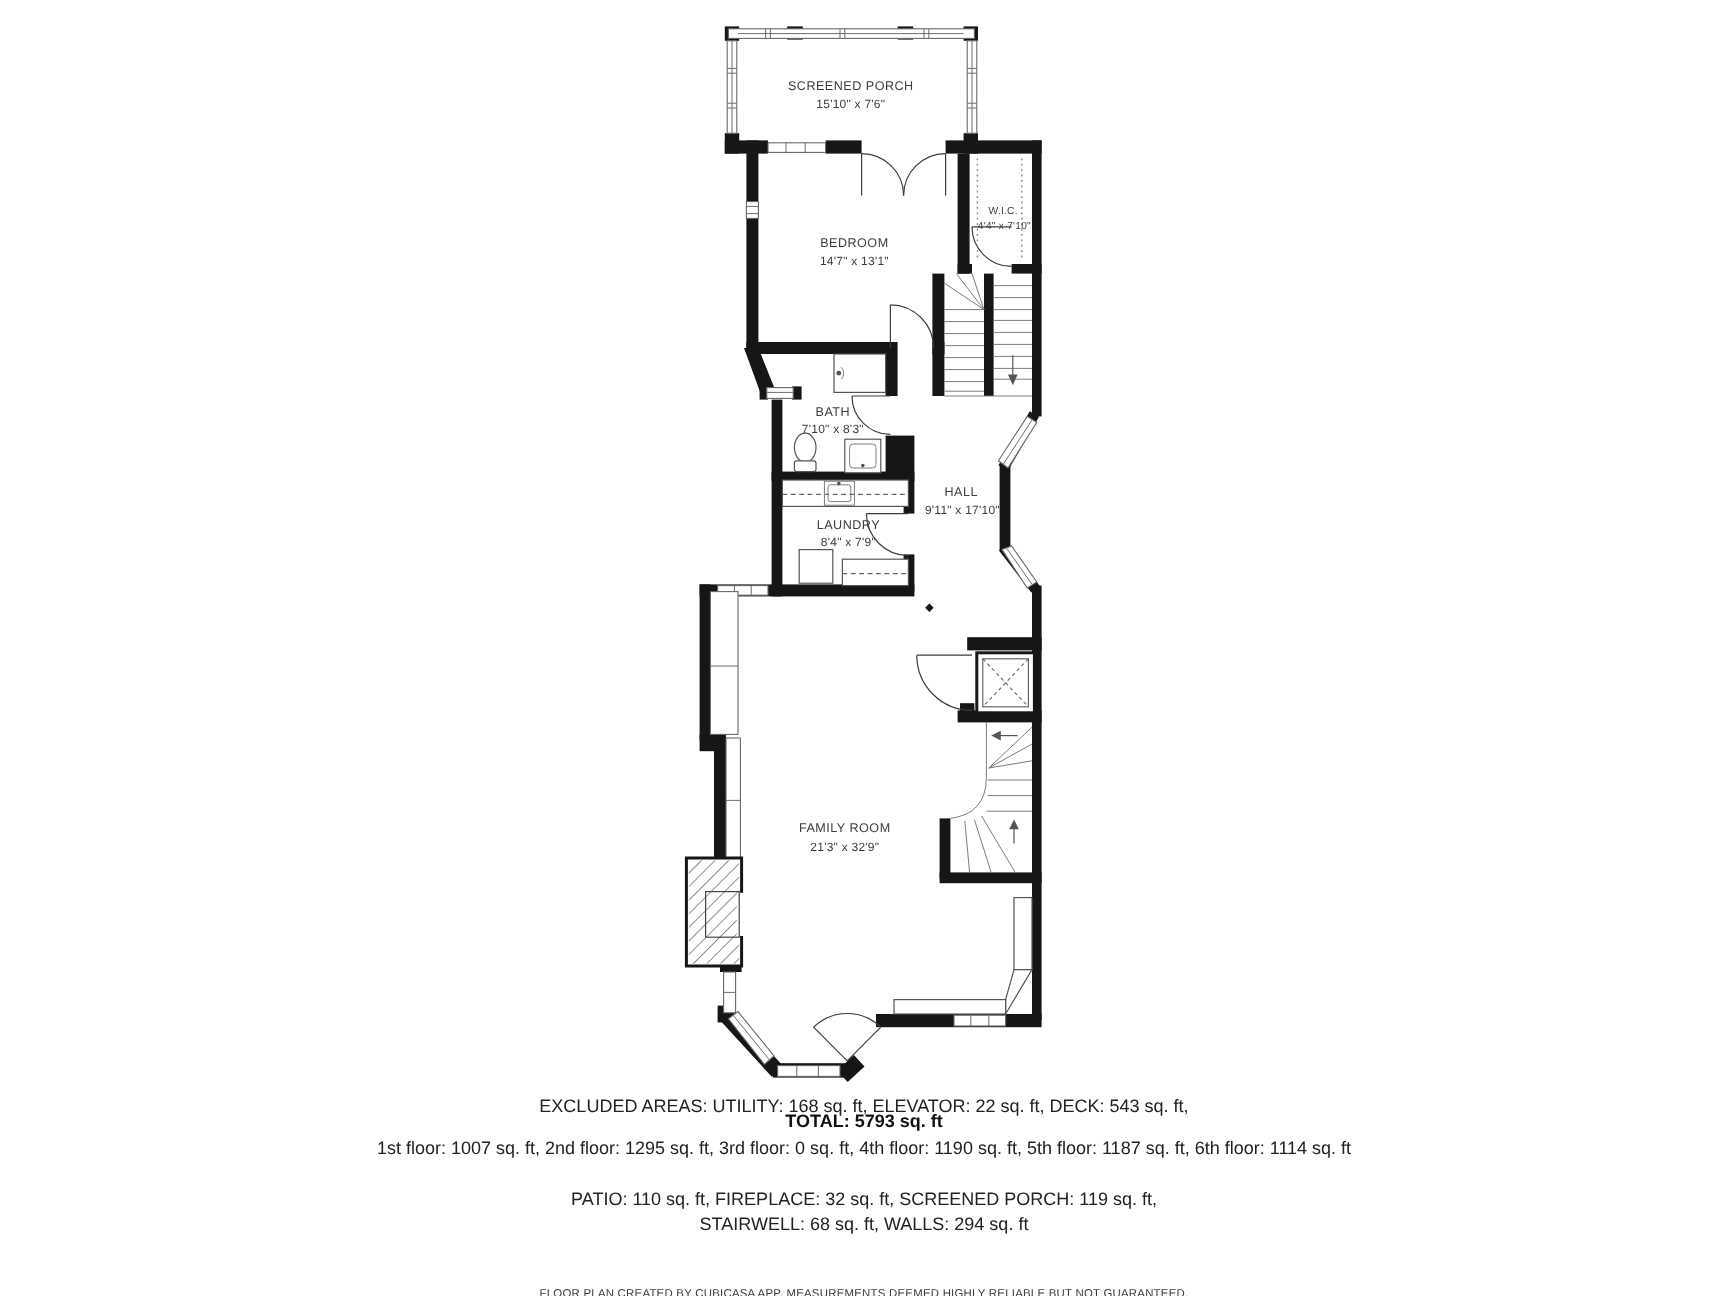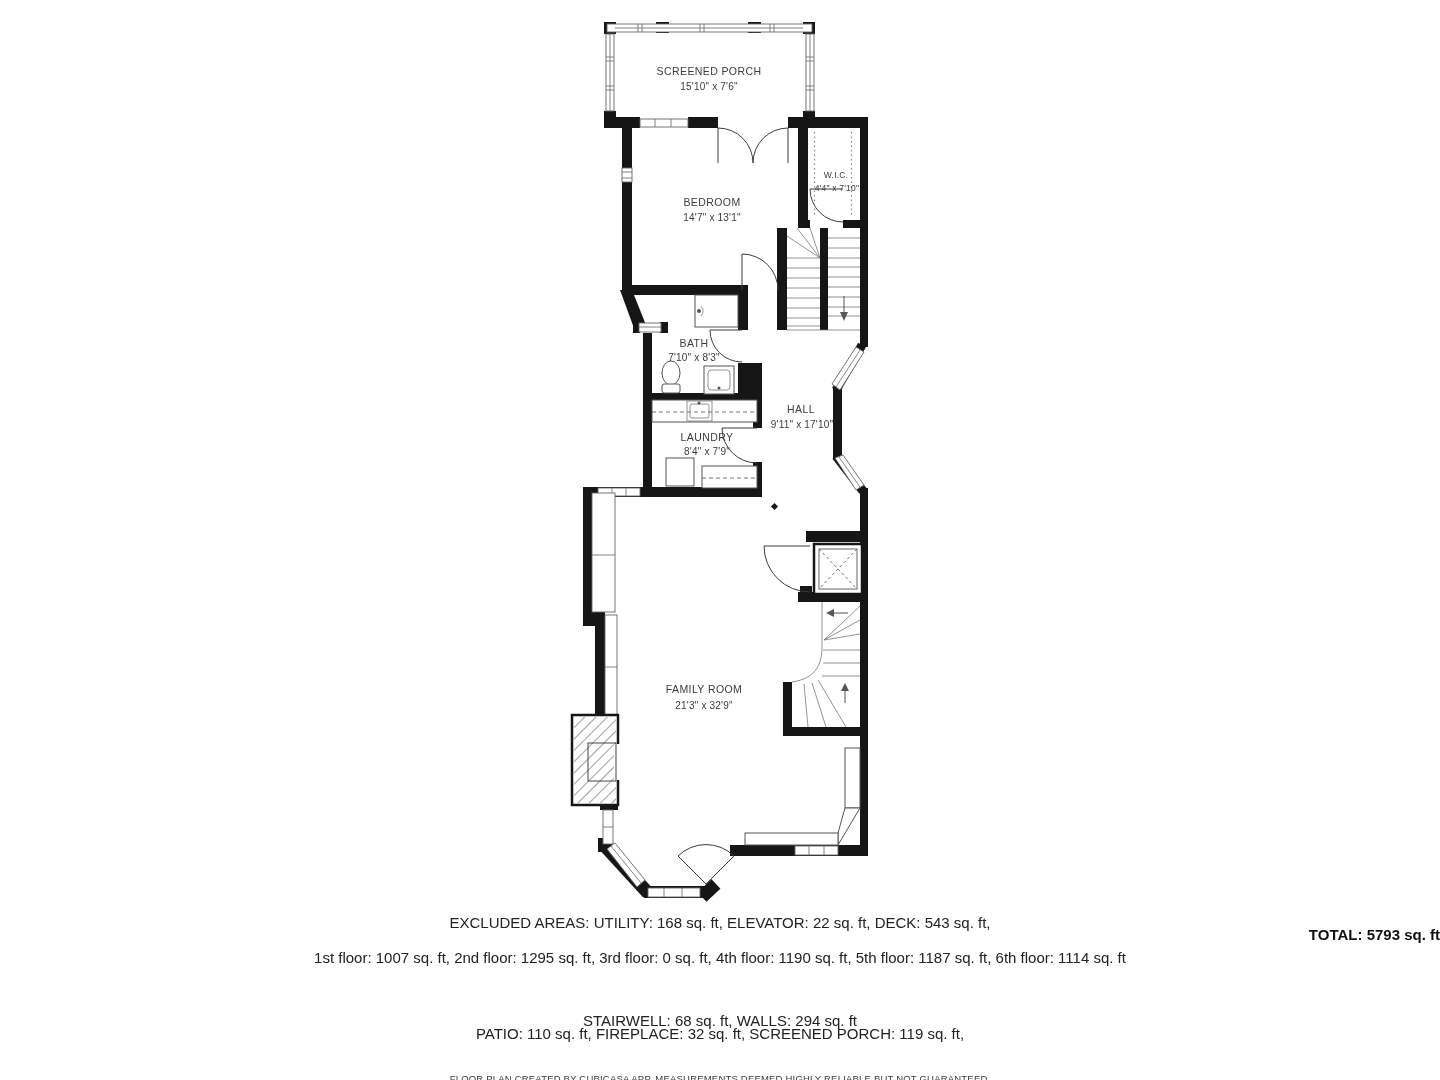--- a/index.html
+++ b/index.html
@@ -4,21 +4,21 @@
 <style>
   html,body{margin:0;padding:0;background:#fff;}
   body{width:1440px;height:1080px;position:relative;overflow:hidden;
        font-family:"Liberation Sans", sans-serif;color:#2b2b2b;}
   .plan-svg{position:absolute;left:0;top:0;}
   .room-name{font-size:10.5px;letter-spacing:.4px;fill:#3c3c3c;text-anchor:middle;}
   .room-dims{font-size:10px;letter-spacing:.2px;fill:#3c3c3c;text-anchor:middle;}
   .room-name.small{font-size:8.5px;letter-spacing:.2px;}
   .room-dims.small{font-size:8.5px;}
   .summary{position:absolute;left:0;width:1440px;text-align:center;font-size:15px;color:#222;}
-  .summary.total{font-weight:bold;font-size:15px;color:#111;text-align:right;}
+  .summary.total{font-weight:bold;font-size:15px;color:#111;}
   .disclaimer{position:absolute;left:0;width:1440px;text-align:center;font-size:9.5px;color:#3b3b3b;letter-spacing:.2px;margin-top:27px;}
   .wall{fill:#161616;}
   .win{fill:#fff;stroke:#666;stroke-width:.9;}
   .winline{stroke:#666;stroke-width:.8;fill:none;}
   .door{stroke:#3d3d3d;stroke-width:1;fill:none;}
   .tread{stroke:#777;stroke-width:.8;fill:none;}
   .fix{fill:#fff;stroke:#555;stroke-width:1;}
   .fix2{fill:none;stroke:#777;stroke-width:.8;}
 </style>
 </head>
@@ -301,15 +301,15 @@
     <text class="room-name" x="801" y="413">HALL</text>
     <text class="room-dims" x="802" y="428">9'11" x 17'10"</text>
     <text class="room-name" x="704" y="693">FAMILY ROOM</text>
     <text class="room-dims" x="704" y="709">21'3" x 32'9"</text>
   </g>
 </svg>
 
 <div class="summary total" style="top:926px">TOTAL: 5793 sq. ft</div>
 <div class="summary" style="top:949px">1st floor: 1007 sq. ft, 2nd floor: 1295 sq. ft, 3rd floor: 0 sq. ft, 4th floor: 1190 sq. ft, 5th floor: 1187 sq. ft, 6th floor: 1114 sq. ft</div>
 <div class="summary" style="top:914px">EXCLUDED AREAS: UTILITY: 168 sq. ft, ELEVATOR: 22 sq. ft, DECK: 543 sq. ft,</div>
-<div class="summary" style="top:1025px">PATIO: 110 sq. ft, FIREPLACE: 32 sq. ft, SCREENED PORCH: 119 sq. ft,</div>
+<div class="summary" style="top:991px">PATIO: 110 sq. ft, FIREPLACE: 32 sq. ft, SCREENED PORCH: 119 sq. ft,</div>
 <div class="summary" style="top:1012px">STAIRWELL: 68 sq. ft, WALLS: 294 sq. ft</div>
 <div class="disclaimer" style="top:1046px">FLOOR PLAN CREATED BY CUBICASA APP. MEASUREMENTS DEEMED HIGHLY RELIABLE BUT NOT GUARANTEED.</div>
 
 </body></html>

